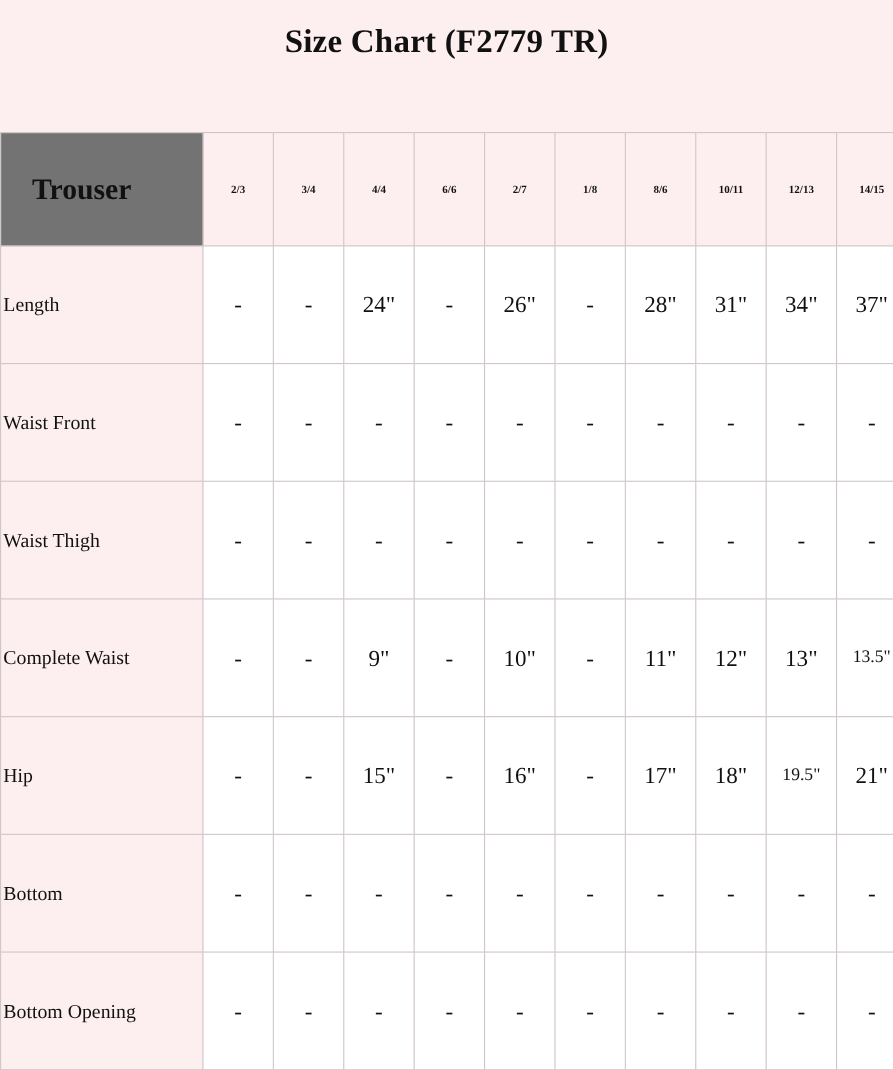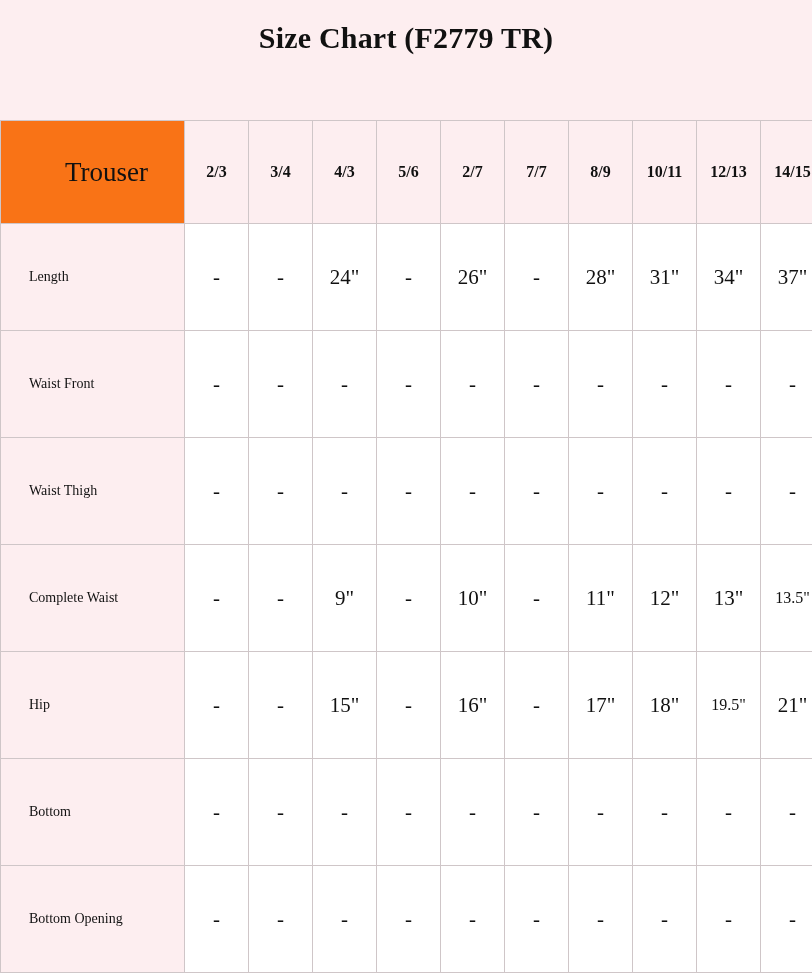--- a/index.html
+++ b/index.html
@@ -45,39 +45,39 @@
     text-align: center;
     vertical-align: middle;
     color: #111111;
   }
   
   col.label-col { width: 184px; }
   col.size-col  { width: 64px; }
   col.size-col-wide { width: 64px; }
 
   thead th.row-head {
-    background: #f97316;
+    background: #737373;
     font-size: 27px;
-    font-weight: normal;
-    text-align: center;
+    font-weight: bold;
+    text-align: left;
     padding-left: 28px;
     height: 102px;
   }
   thead th.size-head {
     background: #fdeef0;
-    font-size: 16px;
+    font-size: 10px;
     font-weight: bold;
     height: 102px;
   }
   tbody th.row-label {
     background: #fdeef0;
-    font-size: 14px;
+    font-size: 18px;
     font-weight: normal;
     text-align: left;
-    padding-left: 28px;
+    padding-left: 2px;
   }
   tbody td.val {
     background: #ffffff;
     font-size: 21px;
   }
   tbody td.val.small {
     font-size: 16px;
   }
   tbody tr { height: 107px; }
 </style>
@@ -100,25 +100,25 @@
         <col class="size-col">
         <col class="size-col">
         <col class="size-col">
         <col class="size-col-wide">
     </colgroup>
     <thead>
       <tr>
         <th class="row-head">Trouser</th>
         <th class="size-head">2/3</th>
         <th class="size-head">3/4</th>
-        <th class="size-head">4/3</th>
-        <th class="size-head">5/6</th>
+        <th class="size-head">4/4</th>
+        <th class="size-head">6/6</th>
         <th class="size-head">2/7</th>
-        <th class="size-head">7/7</th>
-        <th class="size-head">8/9</th>
+        <th class="size-head">1/8</th>
+        <th class="size-head">8/6</th>
         <th class="size-head">10/11</th>
         <th class="size-head">12/13</th>
         <th class="size-head">14/15</th>
       </tr>
     </thead>
     <tbody>
 
       <tr>
         <th class="row-label">Length</th>
         <td class="val">-</td>

